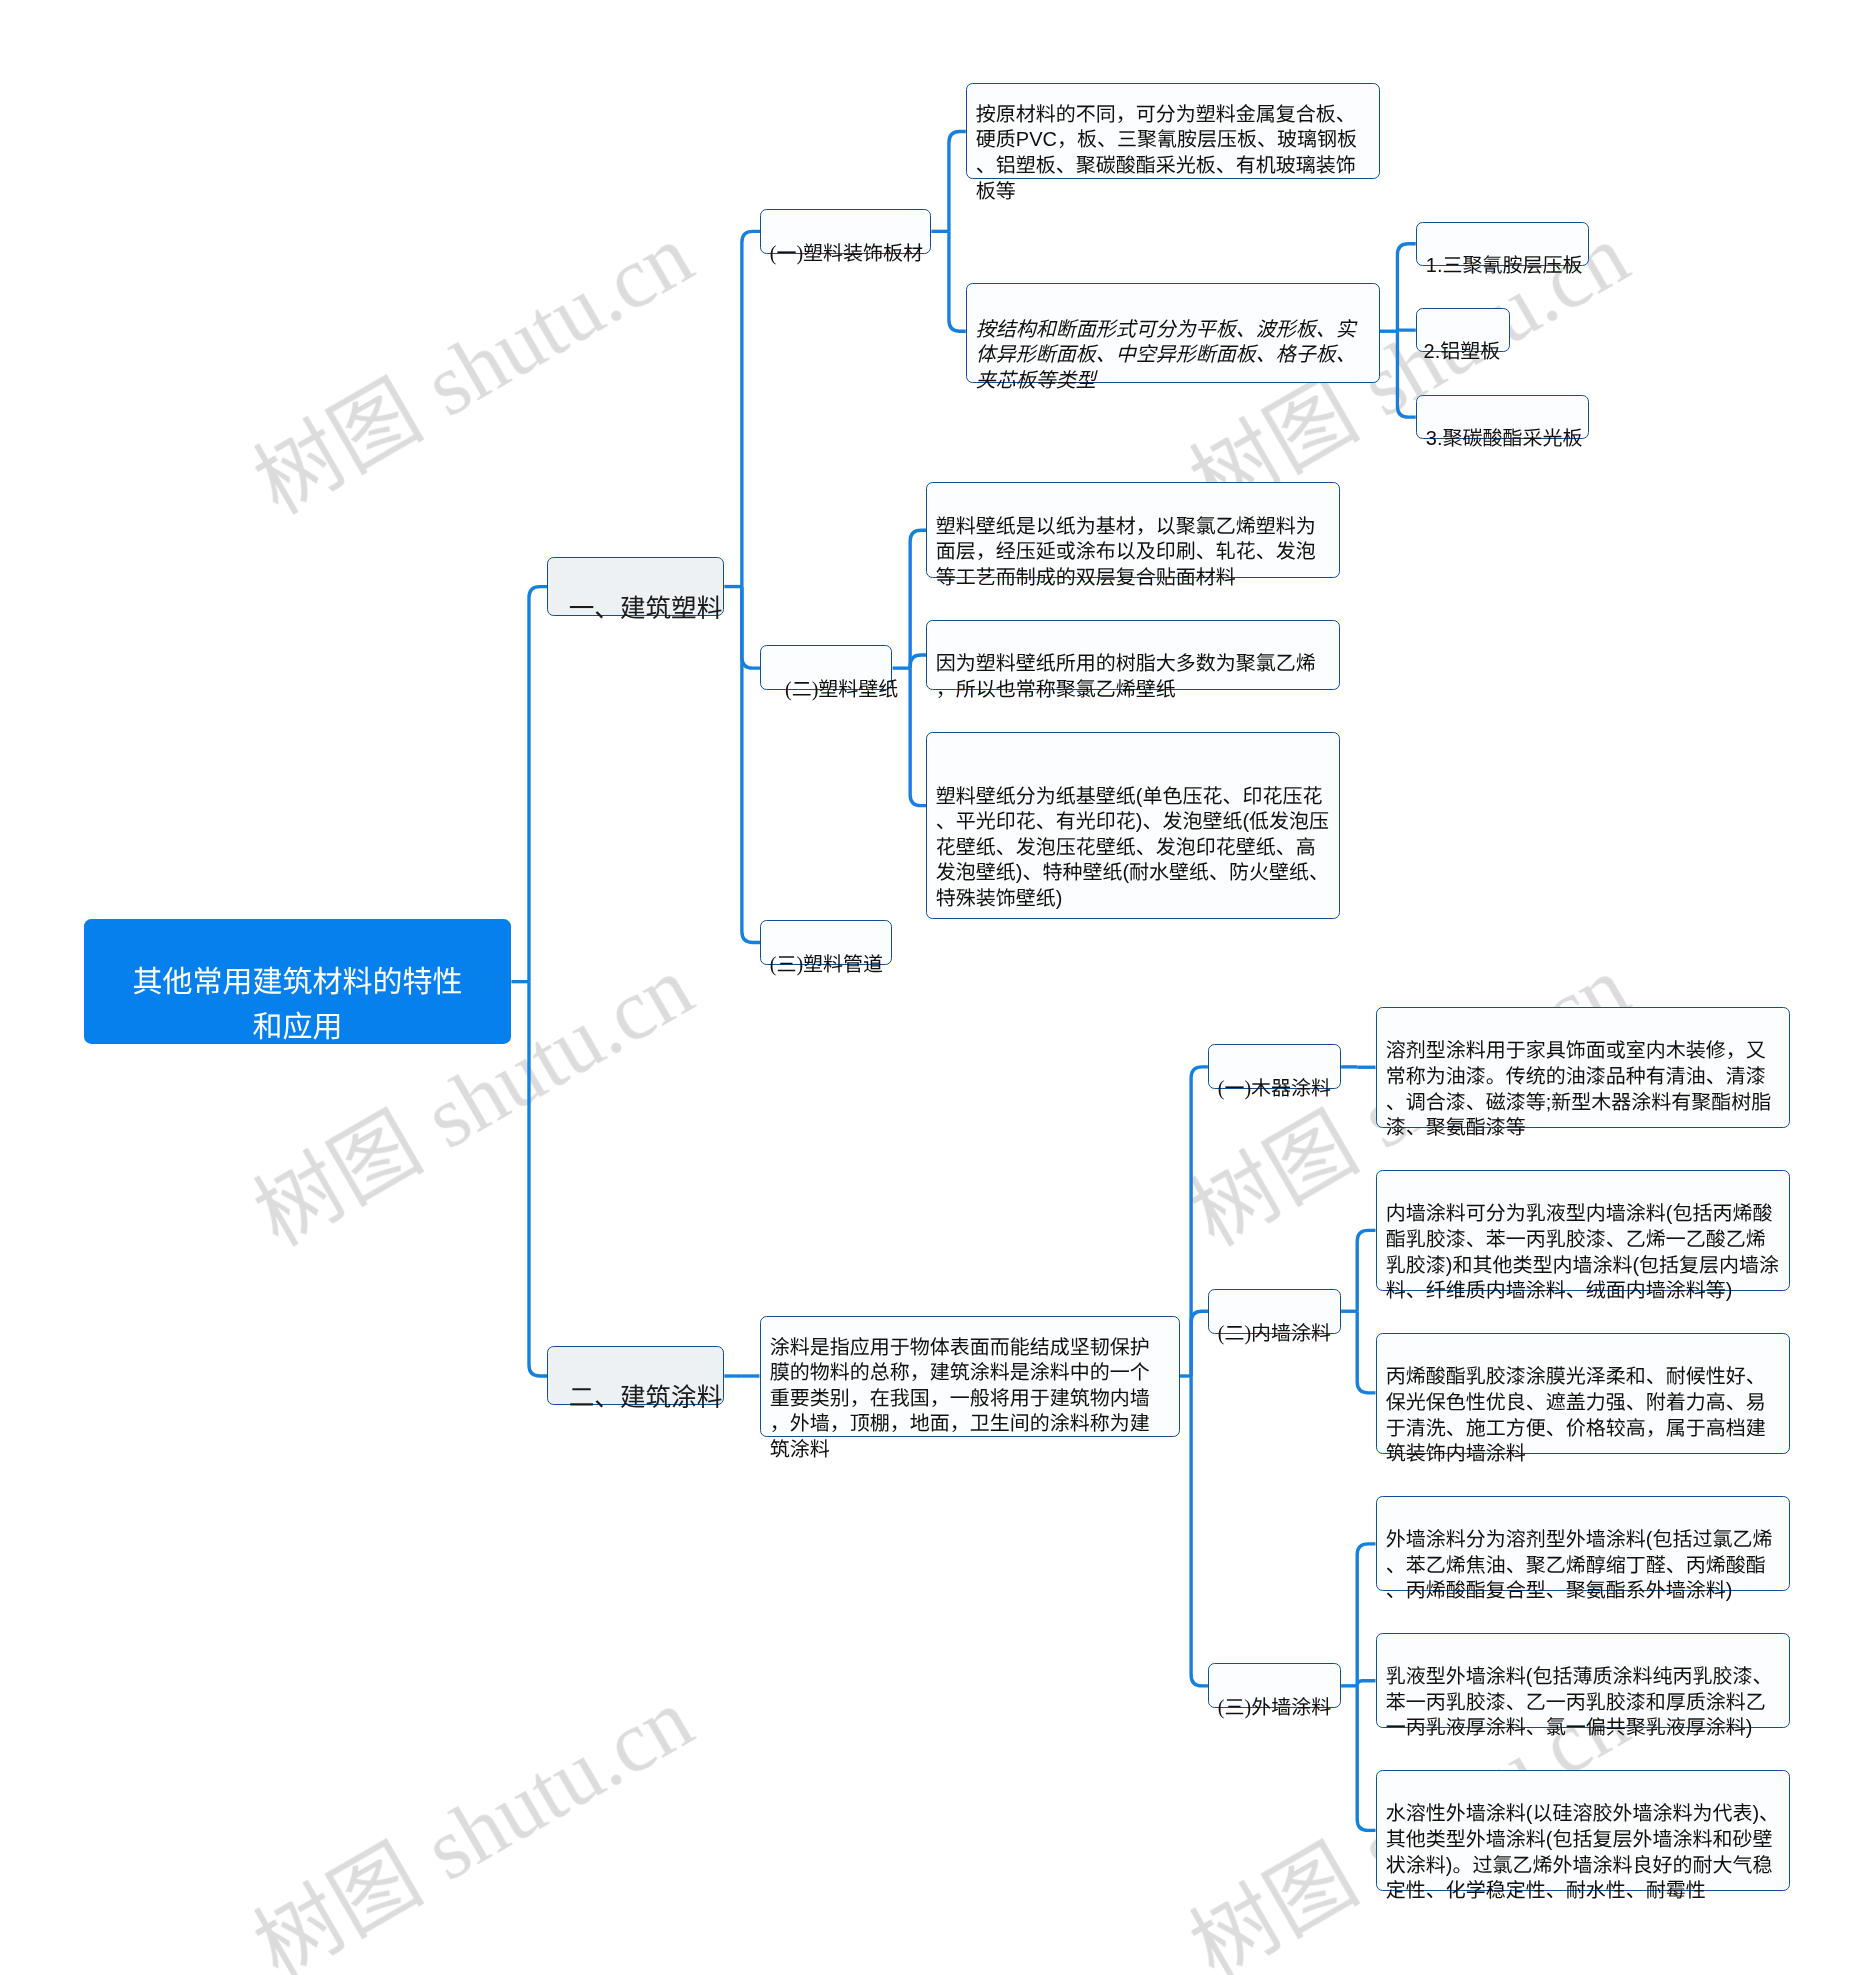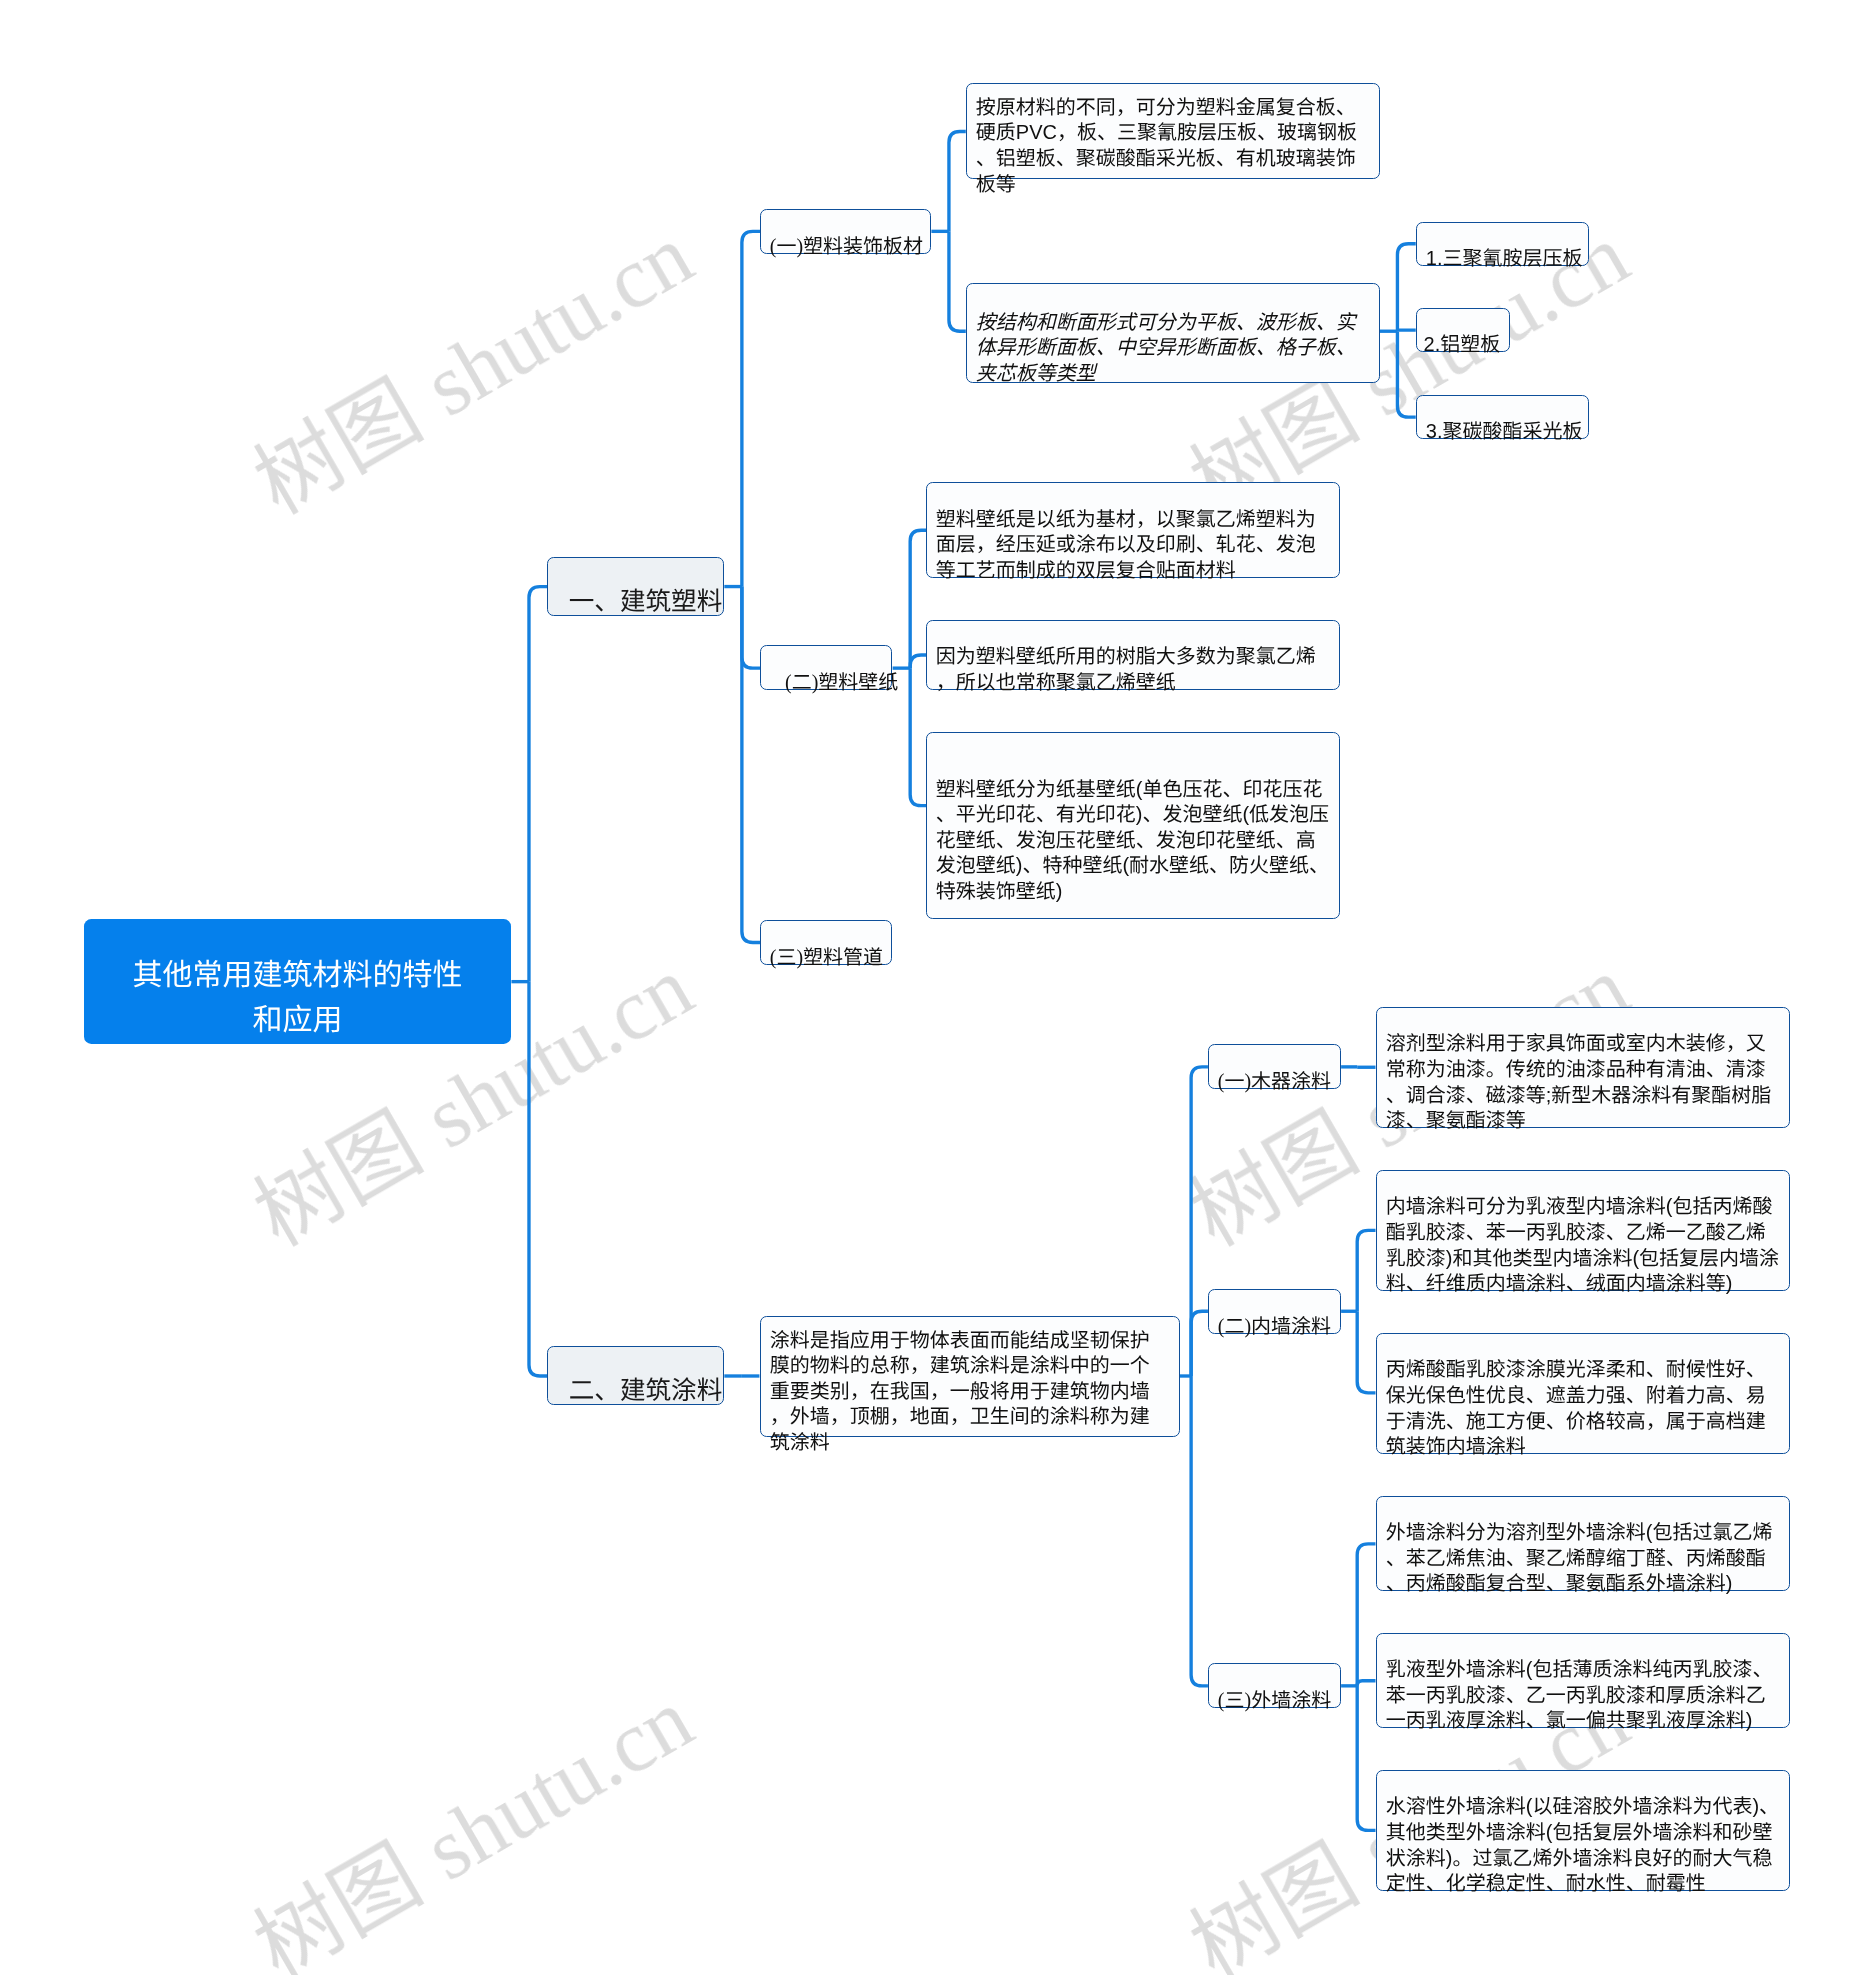--- a/index.html
+++ b/index.html
@@ -25,21 +25,21 @@
   .wm .cjk{font-family:"Liberation Sans",sans-serif;}
   .wm .lat{font-family:"Liberation Serif",serif;}
   #edges{position:absolute;left:0;top:0;width:1873px;height:1975px;}
   .node{
     position:absolute;
     box-sizing:border-box;
     display:flex;
     align-items:center;
     border-radius:7.3px;
   }
-  .node .txt{width:100%;line-break:anywhere;overflow-wrap:anywhere;flex:0 0 auto;transform:translateZ(0);position:relative;top:2px;margin-top:26px;}
+  .node .txt{width:100%;line-break:anywhere;overflow-wrap:anywhere;flex:0 0 auto;transform:translateZ(0);position:relative;top:9px;margin-top:26px;}
   .n-leaf .txt,.n-l2 .txt{width:399px;}
   .n-l2.fit .txt,.n-leaf.fit .txt{width:auto;}
   .n-root{
     background:#0580ec;
     color:#ffffff;
     font-size:30px;
     line-height:45px;
     text-align:center;
     justify-content:center;
     border-radius:7.3px;

